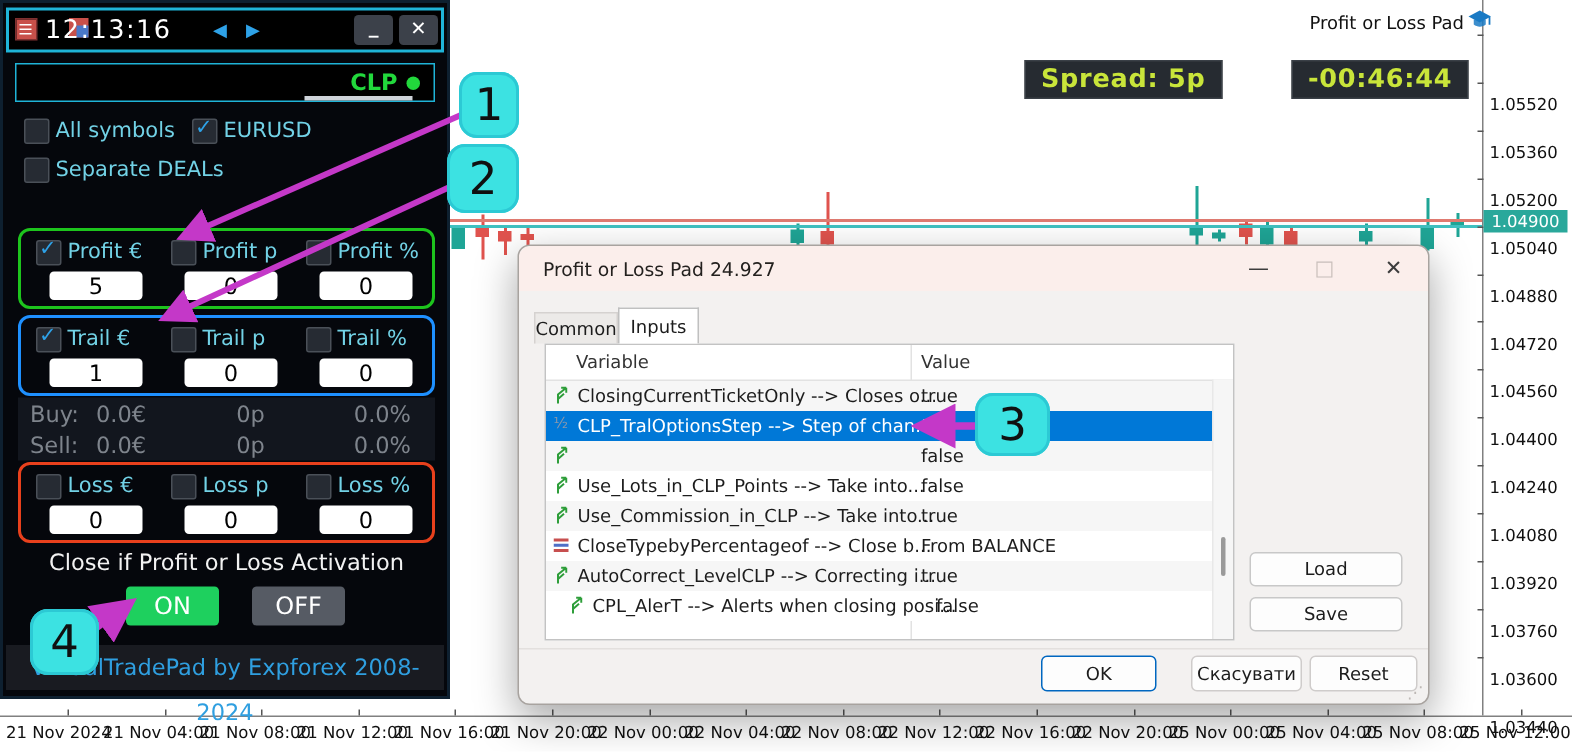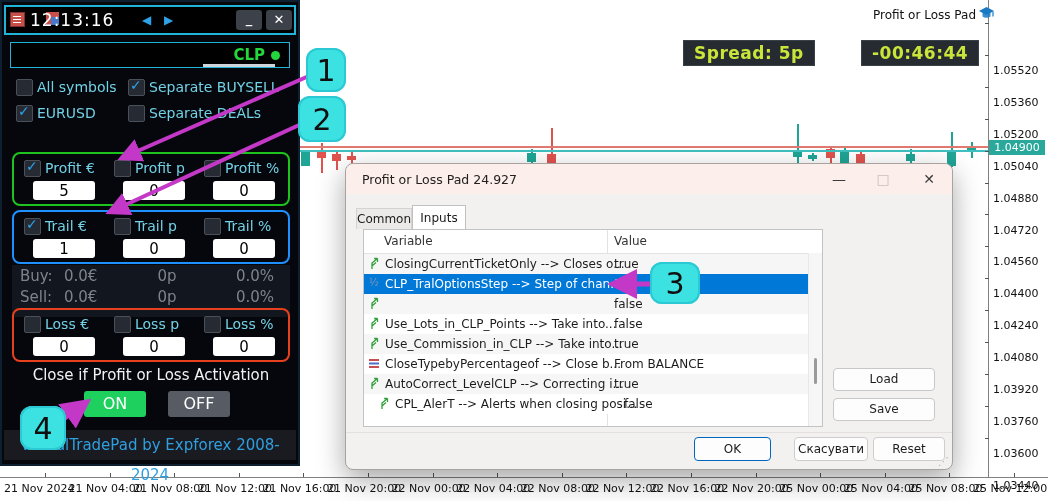--- a/index.html
+++ b/index.html
@@ -54,21 +54,21 @@
   .chk-box{width:15px;height:15px;background:#262b33;border:1px solid #4a5058;border-radius:2px;
       position:relative;flex:0 0 auto;}
   .chk-box.checked:before{content:"✓";position:absolute;left:1px;top:-3px;color:#2ea2e8;font-size:14px;font-weight:bold;}
   .chk-label{color:#72d2e6;font-size:14px;margin-left:4px;white-space:nowrap;}
   .pt-group{position:absolute;left:10px;width:278px;height:54px;border-radius:8px;box-sizing:border-box;}
   #group-profit{top:150px;} #group-trail{top:208px;} #group-loss{top:306px;}
   .pt-col{position:absolute;top:4px;width:88px;}
   .pt-col .head{display:flex;align-items:center;height:20px;margin-left:4px;}
   .pt-input{display:block;margin:3px auto 0;width:62px;height:19px;background:#fff;border:none;border-radius:3px;
       text-align:center;font-size:15px;color:#000;font-family:"DejaVu Sans",sans-serif;padding:0;}
-  #pnl-rows{position:absolute;left:10px;top:263px;width:278px;height:52px;background:#12161e;}
+  #pnl-rows{position:absolute;left:10px;top:263px;width:278px;height:42px;background:#12161e;}
   .pnl-row{display:flex;height:21px;align-items:center;color:#7e848c;font-size:15px;}
   .pnl-row .l{width:44px;padding-left:8px;}
   .pnl-row .v0{width:62px;} .pnl-row .v1{width:82px;text-align:center;} .pnl-row .v2{flex:1;text-align:right;padding-right:16px;}
   #activation-label{position:absolute;left:0;top:364px;width:298px;text-align:center;color:#f2f2f2;font-size:15px;}
   .onoff-btn{position:absolute;top:389px;width:62px;height:26px;border-radius:3px;color:#fff;
       font-size:16px;text-align:center;line-height:26px;}
   #on-button{left:82px;background:#1ed05e;}
   #off-button{left:166px;background:#565b64;}
   #panel-footer{position:absolute;left:2px;top:428px;width:292px;height:30px;background:#191b21;
       color:#2f9fe0;font-size:15px;text-align:center;line-height:30px;}
@@ -241,24 +241,20 @@
   <div id="symbol-row">
     <span id="symbol-label">CLP</span>
     <span id="symbol-dot"></span>
     <span id="symbol-underline"></span>
   </div>
   <div id="checkbox-grid">
       <div class="chk-item col-a">
         <span class="chk-box"></span>
         <span class="chk-label">All symbols</span>
       </div>
-      <div class="chk-item col-b">
-        <span class="chk-box checked"></span>
-        <span class="chk-label">Separate BUYSELL</span>
-      </div>
       <div class="chk-item col-a">
         <span class="chk-box checked"></span>
         <span class="chk-label">EURUSD</span>
       </div>
       <div class="chk-item col-b">
         <span class="chk-box"></span>
         <span class="chk-label">Separate DEALs</span>
       </div>
     </div>
   <div id="group-profit" class="pt-group" style="border: 2px solid rgb(29, 196, 29);">

